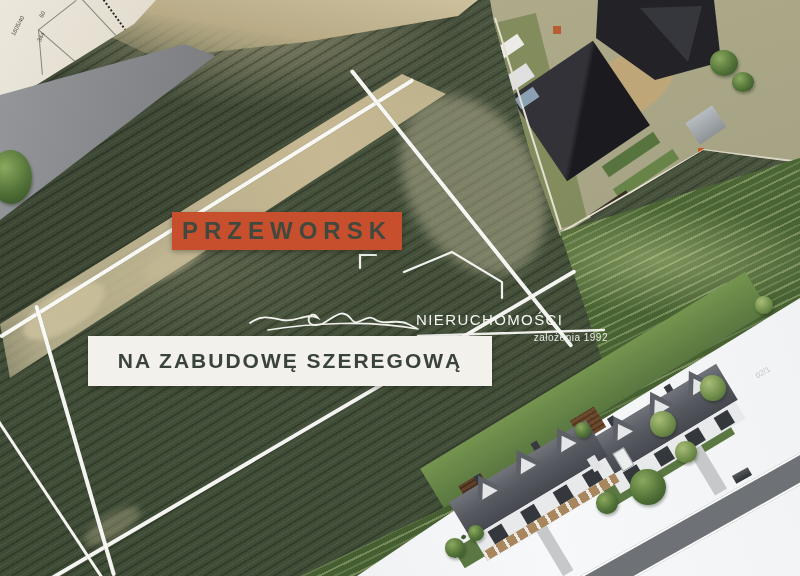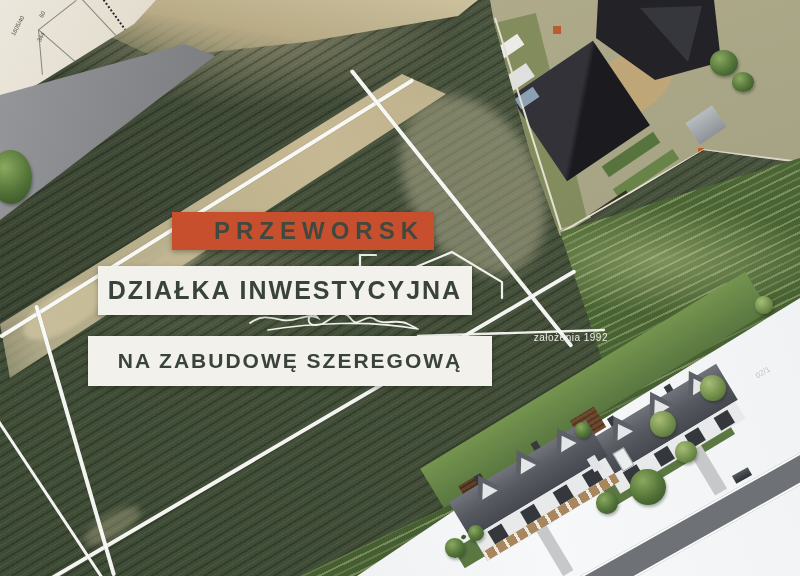--- a/index.html
+++ b/index.html
@@ -219,25 +219,23 @@
 
   <svg class="abs" width="800" height="576" viewBox="0 0 800 576" style="left:0;top:0;pointer-events:none;">
     <g fill="none" stroke="#fafaf7" stroke-width="2.2" stroke-linecap="round" opacity="0.95">
       <path d="M404,272 L452,252 L502,282 L502,298"></path>
       <path d="M360,268 L360,255 L376,255"></path>
       <path d="M250,323 C262,314 272,318 282,320 C296,323 306,312 318,318 C310,306 300,330 322,324 C334,318 342,306 352,320 C358,328 366,312 376,320 C384,326 396,318 408,324 L416,328" stroke-width="1.8"></path>
       <path d="M268,330 C310,323 370,320 418,329" stroke-width="1.6"></path>
       <path d="M418,336 L604,330" stroke-width="2.4"></path>
     </g>
   </svg>
+  <div class="abs" style="left:416px;top:311px;font-size:15px;letter-spacing:1.4px;color:#f6f6f3;font-weight:400;">NIERUCHOMOŚCI</div>
   <div class="abs" style="left:468px;top:332px;width:140px;text-align:right;font-size:10px;letter-spacing:.5px;color:#eaeae6;">założenia 1992</div>
 
-  <div class="badge" style="left:172px;top:212px;width:230px;height:38px;background:#c84f2d;padding-left:32px;">
+  <div class="badge" style="left:172px;top:212px;width:230px;height:38px;background:#c84f2d;">
     <span style="font-size:24px;letter-spacing:6px;color:#41493f;">PRZEWORSK</span>
-  </div>
-  <div class="headbox" style="left:98px;top:266px;width:374px;height:49px;background:#f2f1ec;">
-    <span style="font-size:25px;letter-spacing:2px;color:#39433b;">DZIAŁKA INWESTYCYJNA</span>
   </div>
   <div class="headbox" style="left:88px;top:336px;width:404px;height:50px;background:#f2f1ec;">
     <span style="font-size:21px;letter-spacing:2px;color:#39433b;">NA ZABUDOWĘ SZEREGOWĄ</span>
   </div>
 
 </div>
 
 </body></html>

